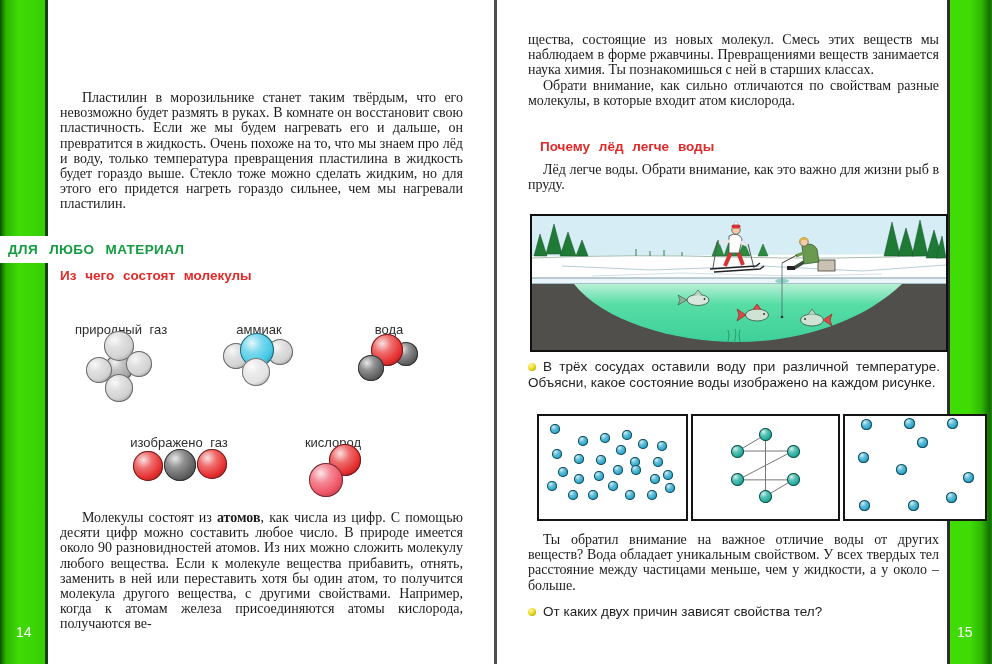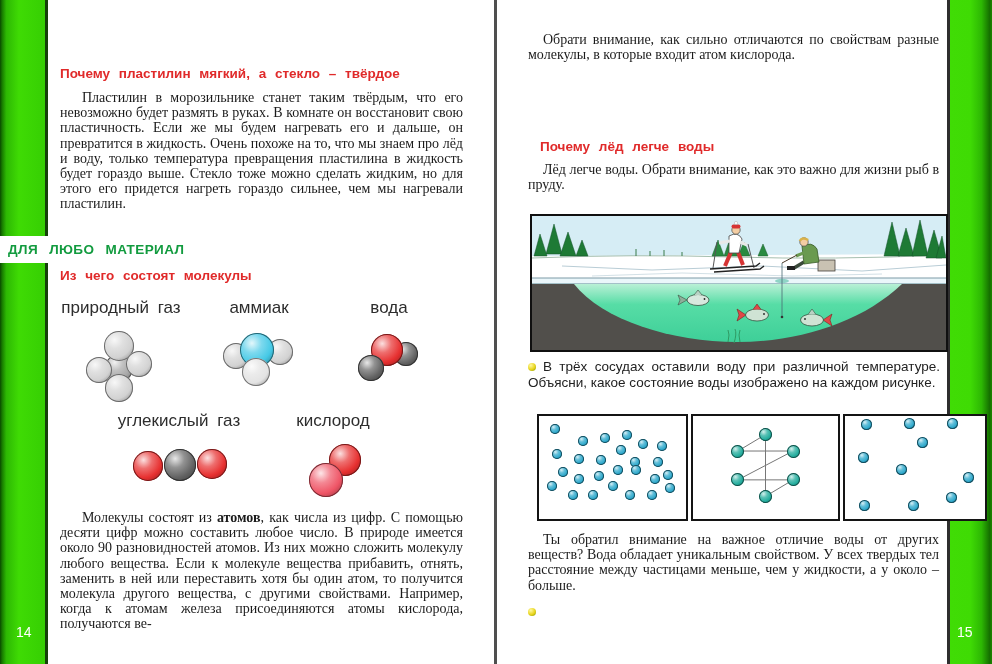--- a/index.html
+++ b/index.html
@@ -20,22 +20,22 @@
             font-weight:bold;font-size:13.5px;color:var(--heading-red);word-spacing:5px;z-index:3;}
   .serif-para{position:absolute;font-size:14px;line-height:15.2px;text-align:justify;
               color:#1b1b1b;z-index:3;}
   .ind{text-indent:22px;}
   .ind-sm{text-indent:15px;}
   .sans-para{position:absolute;font-family:"Liberation Sans","DejaVu Sans",sans-serif;
              font-size:13.5px;line-height:16.2px;text-align:justify;color:#222;z-index:3;}
   .bullet{display:inline-block;width:8px;height:8px;border-radius:50%;margin-right:7px;
           background:radial-gradient(circle at 35% 30%,#fff9a0 0%,#e8d41c 55%,#7f9400 100%);}
   .mol-label{position:absolute;font-family:"Liberation Sans","DejaVu Sans",sans-serif;
-             font-size:17px;color:#2d2d2d;transform:translateX(-50%);white-space:nowrap;
-             word-spacing:4px;z-index:3;}
+             font-size:13px;color:#2d2d2d;transform:translateX(-50%);white-space:nowrap;
+             word-spacing:4px;z-index:3;margin-top:24px;}
   .mol-fig{position:absolute;z-index:3;}
   .page-num{position:absolute;font-family:"Liberation Sans","DejaVu Sans",sans-serif;
             font-weight:normal;font-size:14px;color:#ffffff;z-index:4;}
   .pond{position:absolute;left:530px;top:214px;width:414px;height:134px;border:2px solid #101010;
         background:#d6edf5;z-index:4;}
   .pond svg{display:block;}
   .state-box{position:absolute;top:414px;height:107px;background:#ffffff;border:2px solid #141414;
              box-sizing:border-box;z-index:5;}
 </style>
 </head>
@@ -44,34 +44,33 @@
 <div class="spread">
 
   <div class="strip strip-left"></div>
   <div class="strip strip-right"></div>
   <div class="divider"></div>
 
   <div class="page-num" style="left:16px;top:624px">14</div>
   <div class="page-num" style="left:957px;top:624px">15</div>
 
 
-  <div class="red-head" style="left:60px;top:66px">Почему пластилин мягкий, а стекло – твёрдое</div>
 
   <div class="serif-para ind" style="left:60px;top:90px;width:403px">Пластилин в морозильнике станет таким твёрдым, что его невозможно будет размять в руках. В комнате он восстановит свою пластичность. Если же мы будем нагревать его и дальше, он превратится в жидкость. Очень похоже на то, что мы знаем про лёд и воду, только температура превращения пластилина в жидкость будет гораздо выше. Стекло тоже можно сделать жидким, но для этого его придется нагреть гораздо сильнее, чем мы нагревали пластилин.</div>
 
   <div class="head-band" style="top:236px;width:285px">
     <span class="green-head">ДЛЯ ЛЮБО МАТЕРИАЛ</span>
   </div>
 
   <div class="red-head" style="left:60px;top:268px">Из чего состоят молекулы</div>
 
   <div class="mol-label" style="left:121px;top:298px">природный газ</div>
   <div class="mol-label" style="left:259px;top:298px">аммиак</div>
   <div class="mol-label" style="left:389px;top:298px">вода</div>
-  <div class="mol-label" style="left:179px;top:411px">углекислый газ</div>
+  <div class="mol-label" style="left:179px;top:411px">изображено газ</div>
   <div class="mol-label" style="left:333px;top:411px">кислород</div>
 
   <div class="mol-fig" style="left:74px;top:326px;width:92px;height:80px">
       <div style="position: absolute; left: 31px; top: 28px; width: 28px; height: 28px; border-radius: 50%; background: radial-gradient(circle at 35% 30%, rgb(242, 242, 242) 0%, rgb(194, 194, 194) 30%, rgb(168, 168, 168) 62%, rgb(92, 92, 92) 100%); box-shadow: rgb(84, 84, 84) 0px 0px 0px 1px inset;"></div>
       <div style="position: absolute; left: 30px; top: 5px; width: 30px; height: 30px; border-radius: 50%; background: radial-gradient(circle at 35% 30%, rgb(248, 248, 248) 0%, rgb(224, 224, 224) 30%, rgb(210, 210, 210) 62%, rgb(116, 116, 116) 100%); box-shadow: rgb(105, 105, 105) 0px 0px 0px 1px inset;"></div>
       <div style="position: absolute; left: 12px; top: 31px; width: 26px; height: 26px; border-radius: 50%; background: radial-gradient(circle at 35% 30%, rgb(248, 248, 248) 0%, rgb(224, 224, 224) 30%, rgb(210, 210, 210) 62%, rgb(116, 116, 116) 100%); box-shadow: rgb(105, 105, 105) 0px 0px 0px 1px inset;"></div>
       <div style="position: absolute; left: 52px; top: 25px; width: 26px; height: 26px; border-radius: 50%; background: radial-gradient(circle at 35% 30%, rgb(248, 248, 248) 0%, rgb(224, 224, 224) 30%, rgb(210, 210, 210) 62%, rgb(116, 116, 116) 100%); box-shadow: rgb(105, 105, 105) 0px 0px 0px 1px inset;"></div>
       <div style="position: absolute; left: 31px; top: 48px; width: 28px; height: 28px; border-radius: 50%; background: radial-gradient(circle at 35% 30%, rgb(248, 248, 248) 0%, rgb(224, 224, 224) 30%, rgb(210, 210, 210) 62%, rgb(116, 116, 116) 100%); box-shadow: rgb(105, 105, 105) 0px 0px 0px 1px inset;"></div>
     </div>
   <div class="mol-fig" style="left:218px;top:322px;width:82px;height:68px">
@@ -93,20 +92,21 @@
   <div class="mol-fig" style="left:300px;top:438px;width:72px;height:66px">
       <div style="position: absolute; left: 29px; top: 6px; width: 32px; height: 32px; border-radius: 50%; background: radial-gradient(circle at 35% 30%, rgb(251, 224, 224) 0%, rgb(238, 110, 110) 30%, rgb(231, 48, 48) 62%, rgb(127, 26, 26) 100%); box-shadow: rgb(116, 24, 24) 0px 0px 0px 1px inset;"></div>
       <div style="position: absolute; left: 9px; top: 25px; width: 34px; height: 34px; border-radius: 50%; background: radial-gradient(circle at 35% 30%, rgb(253, 230, 232) 0%, rgb(244, 136, 148) 30%, rgb(239, 85, 102) 62%, rgb(131, 47, 56) 100%); box-shadow: rgb(120, 43, 51) 0px 0px 0px 1px inset;"></div>
     </div>
 
   <div class="serif-para ind" style="left:60px;top:510px;width:403px">
     <span>Молекулы состоят из </span><b>атомов</b><span>, как числа из цифр. С помощью десяти цифр можно составить любое число. В природе имеется около 90 разновидностей атомов. Из них можно сложить молекулу любого вещества. Если к молекуле вещества прибавить, отнять, заменить в ней или переставить хотя бы один атом, то получится молекула другого вещества, с другими свойствами. Например, когда к атомам железа присоединяются атомы кислорода, получаются ве-</span>
   </div>
 
   <div class="serif-para" style="left:528px;top:32px;width:411px">
+    <div>щества, состоящие из новых молекул. Смесь этих веществ мы наблюдаем в форме ржавчины. Превращениями веществ занимается наука химия. Ты познакомишься с ней в старших классах.</div>
     <div class="ind-sm">Обрати внимание, как сильно отличаются по свойствам разные молекулы, в которые входит атом кислорода.</div>
   </div>
 
   <div class="red-head" style="left:540px;top:139px">Почему лёд легче воды</div>
 
   <div class="serif-para ind-sm" style="left:528px;top:162px;width:411px">Лёд легче воды. Обрати внимание, как это важно для жизни рыб в пруду.</div>
 
   <div class="pond">
     <svg width="414" height="134" viewBox="0 0 414 134">
       <defs>
@@ -252,16 +252,16 @@
       <div style="position: absolute; left: calc(40% - 5.5px); top: calc(52% - 5.5px); width: 11px; height: 11px; border-radius: 50%; background: radial-gradient(circle at 35% 30%, rgb(213, 238, 245) 0%, rgb(99, 191, 217) 30%, rgb(47, 169, 204) 60%, rgb(24, 85, 102) 100%); box-shadow: rgb(21, 76, 92) 0px 0px 0px 1px inset;"></div>
       <div style="position: absolute; left: calc(88% - 5.5px); top: calc(60% - 5.5px); width: 11px; height: 11px; border-radius: 50%; background: radial-gradient(circle at 35% 30%, rgb(213, 238, 245) 0%, rgb(99, 191, 217) 30%, rgb(47, 169, 204) 60%, rgb(24, 85, 102) 100%); box-shadow: rgb(21, 76, 92) 0px 0px 0px 1px inset;"></div>
       <div style="position: absolute; left: calc(76% - 5.5px); top: calc(79% - 5.5px); width: 11px; height: 11px; border-radius: 50%; background: radial-gradient(circle at 35% 30%, rgb(213, 238, 245) 0%, rgb(99, 191, 217) 30%, rgb(47, 169, 204) 60%, rgb(24, 85, 102) 100%); box-shadow: rgb(21, 76, 92) 0px 0px 0px 1px inset;"></div>
       <div style="position: absolute; left: calc(14% - 5.5px); top: calc(87% - 5.5px); width: 11px; height: 11px; border-radius: 50%; background: radial-gradient(circle at 35% 30%, rgb(213, 238, 245) 0%, rgb(99, 191, 217) 30%, rgb(47, 169, 204) 60%, rgb(24, 85, 102) 100%); box-shadow: rgb(21, 76, 92) 0px 0px 0px 1px inset;"></div>
       <div style="position: absolute; left: calc(49% - 5.5px); top: calc(87% - 5.5px); width: 11px; height: 11px; border-radius: 50%; background: radial-gradient(circle at 35% 30%, rgb(213, 238, 245) 0%, rgb(99, 191, 217) 30%, rgb(47, 169, 204) 60%, rgb(24, 85, 102) 100%); box-shadow: rgb(21, 76, 92) 0px 0px 0px 1px inset;"></div>
     </div>
 
   <div class="serif-para ind-sm" style="left:528px;top:532px;width:411px">Ты обратил внимание на важное отличие воды от других веществ? Вода обладает уникальным свойством. У всех твердых тел расстояние между частицами меньше, чем у жидкости, а у около – больше.</div>
 
   <div class="sans-para" style="left:528px;top:604px;width:412px">
-    <span class="bullet"></span>
+    <span class="bullet"></span><span>От каких двух причин зависят свойства тел?</span>
   </div>
 
 </div>
 
 </body></html>

